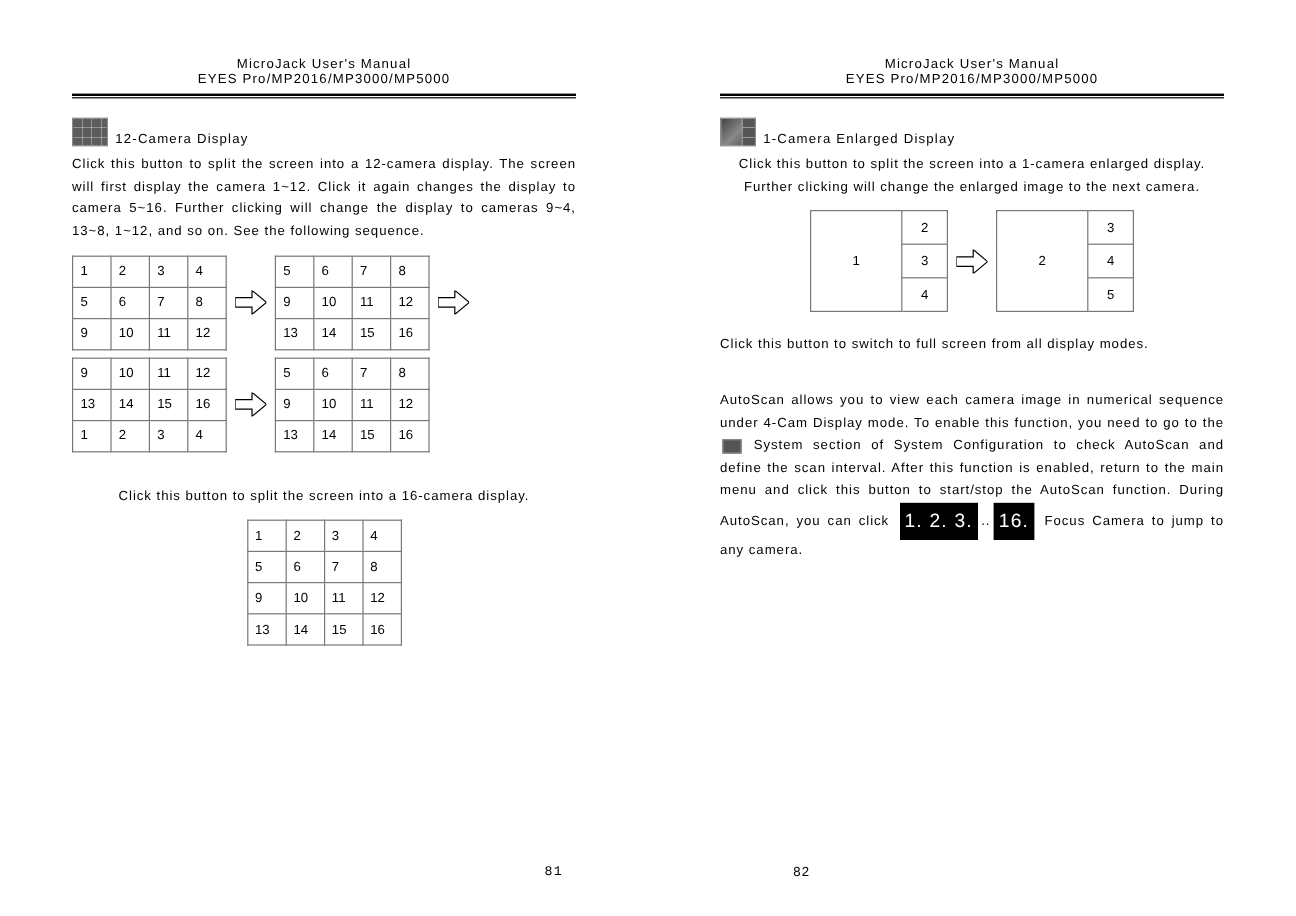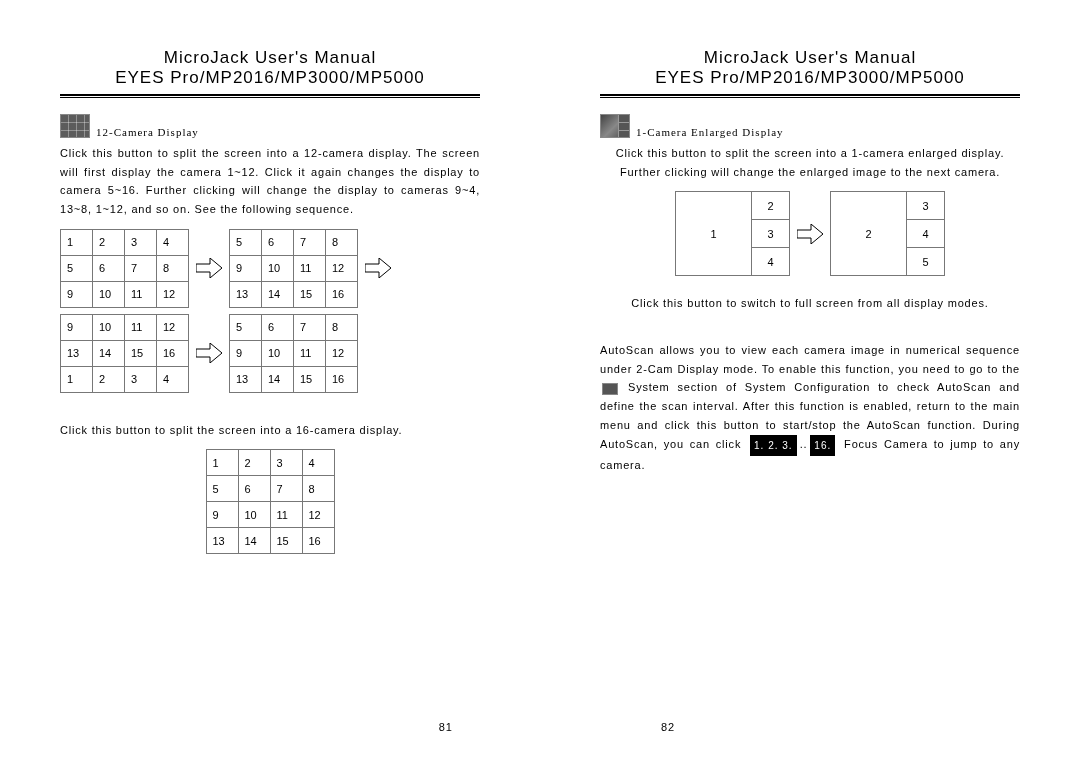--- a/index.html
+++ b/index.html
@@ -18,37 +18,36 @@
     position: absolute;
     top: 0;
     width: 540px;
     height: 763px;
     padding: 48px 60px 30px 60px;
   }
   .page-left { left: 0; }
   .page-right { left: 540px; }
   .header {
     text-align: center;
-    font-size: 17px;
+    font-size: 11px;
     letter-spacing: 1px;
   }
   .header-line {
     border-top: 2px solid #000;
     border-bottom: 1px solid #000;
     height: 4px;
     margin-top: 6px;
     margin-bottom: 16px;
   }
   .content { font-size: 11px; }
   .section-start {
     display: flex;
     align-items: flex-end;
     margin-bottom: 6px;
     margin-top: 6px;
-    font-family: Liberation Serif, serif;
   }
   .icon-box {
     width: 30px;
     height: 24px;
     border: 1px solid #888;
     background: #555;
     margin-right: 6px;
     flex-shrink: 0;
   }
   .icon-12cam {
@@ -131,31 +130,31 @@
   .inline-icon {
     display:inline-block;
     width:16px;height:12px;
     background:#555;
     border:1px solid #888;
     vertical-align:middle;
     margin:0 2px;
   }
   .focus-strip{
     display:inline-block;vertical-align:middle;
-    background:#000;color:#fff;font-size:10px;
+    background:#000;color:#fff;font-size:16px;
     padding:2px 4px;letter-spacing:1px;
     margin:0 3px;
   }
   .page-num{
     position:absolute;
     bottom:30px;
     font-size:11px;
     letter-spacing:1px;
   }
-  .page-left .page-num{ right:87px;}
+  .page-left .page-num{ right:71px;font-family:Liberation Mono, monospace;}
   .page-right .page-num{ left:85px;margin-left:36px;}
   .grid16-wrap{ display:flex; justify-content:center; margin-top:8px;}
 </style>
 </head>
 <body>
 
 <div class="page page-left">
   <div class="header">
     <div>MicroJack User's Manual</div>
     <div>EYES Pro/MP2016/MP3000/MP5000</div>
@@ -274,21 +273,21 @@
               <td>15</td>
               <td>16</td>
             </tr>
       </tbody>
         </table>
       <div class="arrow-box"></div>
     </div>
 
     <div style="height:18px"></div>
 
-    <div class="body-text" style="text-align:left">Click this button to split the screen into a 16-camera display.</div>
+    <div class="body-text" style="text-align:center">Click this button to split the screen into a 16-camera display.</div>
     <div class="grid16-wrap">
       <table class="grid">
         <tbody>
             <tr>
               <td>1</td>
               <td>2</td>
               <td>3</td>
               <td>4</td>
             </tr>
         <tr>
@@ -361,26 +360,26 @@
               <td>4</td>
             </tr>
         <tr>
               <td>5</td>
             </tr>
       </tbody>
         </table>
     </div>
 
 
-    <div class="body-text" style="text-align:center">Click this button to switch to full screen from all display modes.</div>
+    <div class="body-text" style="text-align:left">Click this button to switch to full screen from all display modes.</div>
 
     <div style="height:14px"></div>
 
     <div class="body-text">
-      <span>AutoScan allows you to view each camera image in numerical sequence under 2-Cam Display mode.  To enable this function, you need to go to the</span>
+      <span>AutoScan allows you to view each camera image in numerical sequence under 4-Cam Display mode.  To enable this function, you need to go to the</span>
       <span class="inline-icon"></span>
       <span>System section of System Configuration to check AutoScan and define the scan interval.  After this function is enabled, return to the main menu and click this button to start/stop the AutoScan function. During AutoScan, you can click</span>
       <span class="focus-strip">1.  2.  3.</span><span>..</span><span class="focus-strip">16.</span>
       <span>Focus Camera to jump to any camera.</span>
     </div>
 
   </div>
   <div class="page-num">82</div>
 </div>
 

